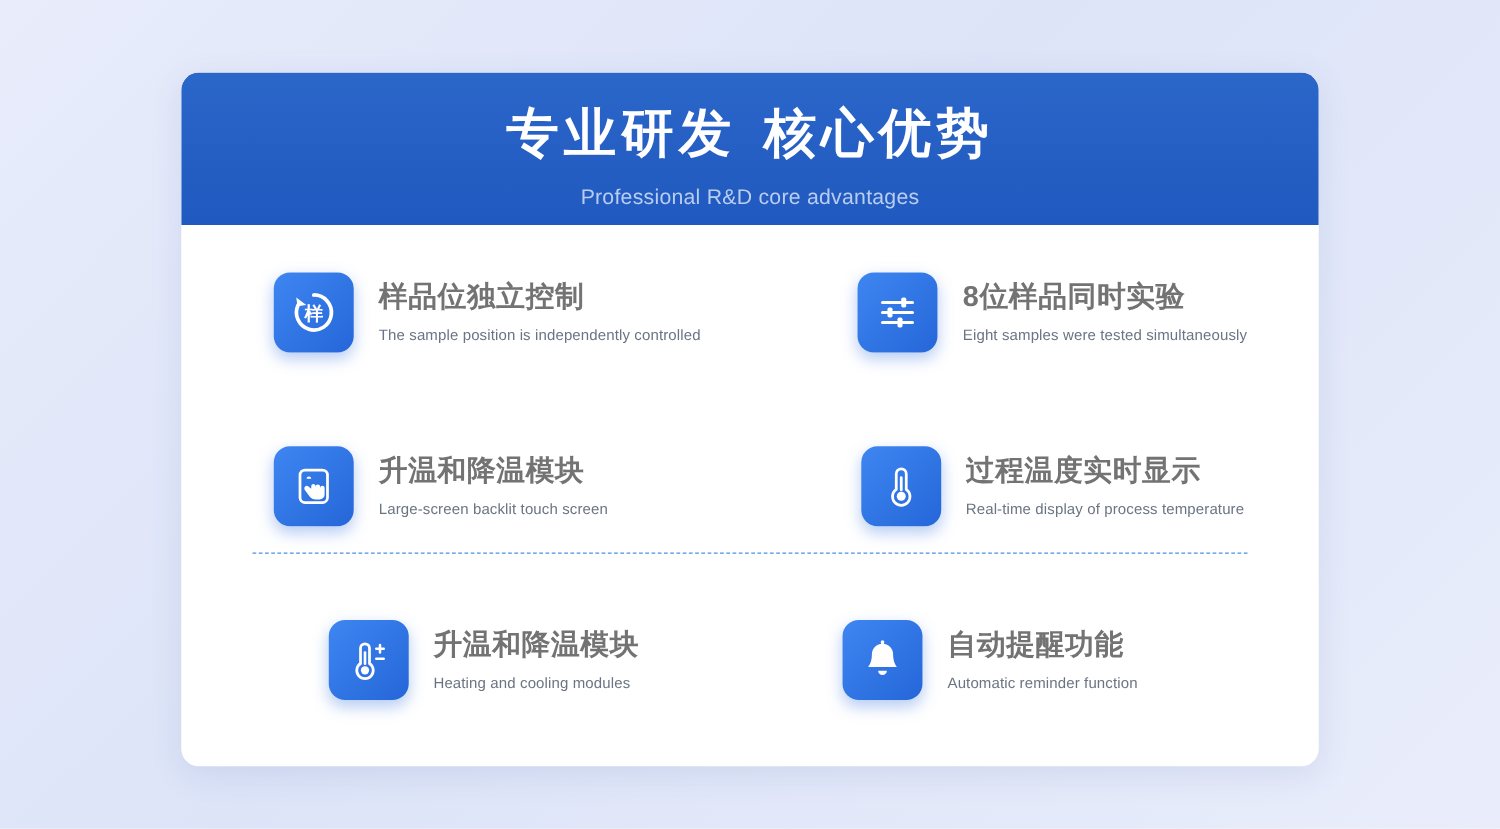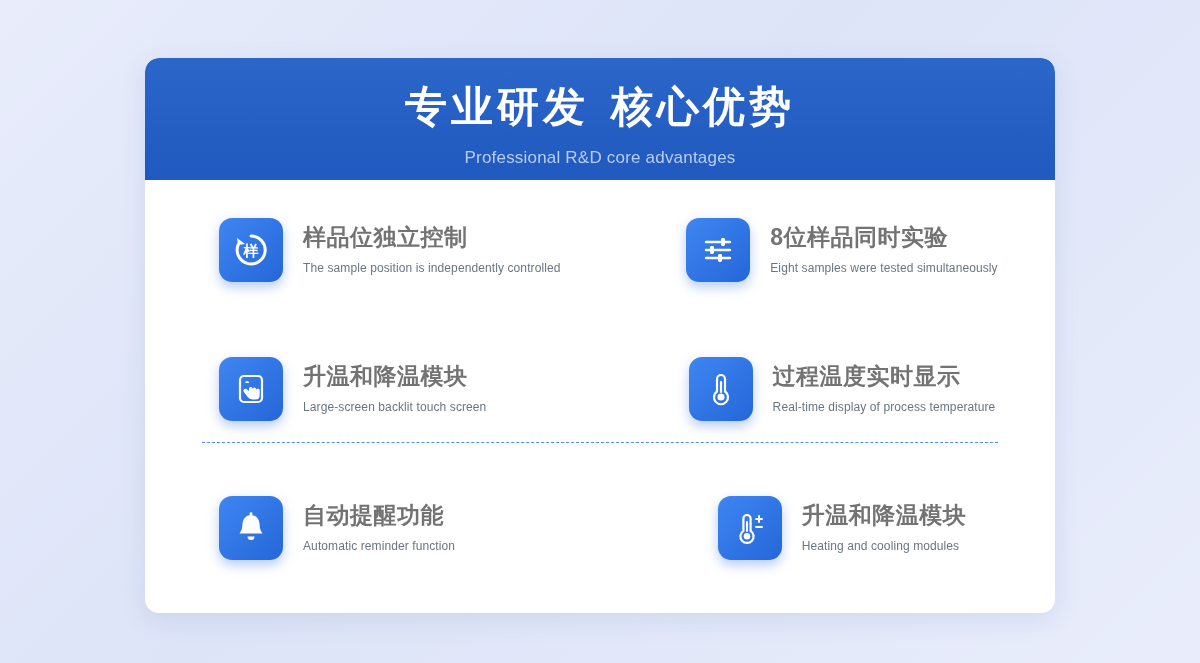--- a/index.html
+++ b/index.html
@@ -187,48 +187,48 @@
           </div>
           <div class="texts">
             <div class="feat-cn">过程温度实时显示</div>
             <div class="feat-en">Real-time display of process temperature</div>
           </div>
         </div>
 
       </div>
 
       <div class="row">
-        <div class="cell left">
-          <div class="icon-box">
-            <svg width="40" height="40" viewBox="0 0 40 40" aria-hidden="true">
-              <path d="M20 7 a8.5 8.5 0 0 1 8.5 8.5 c0 5 1.5 8 3 10 h-23 c1.5-2 3-5 3-10 A8.5 8.5 0 0 1 20 7 z" fill="#ffffff"></path>
-              <rect x="18.6" y="4.2" width="2.8" height="3.4" rx="1.4" fill="#ffffff"></rect>
-              <path d="M16.5 28.5 a3.5 3.5 0 0 0 7 0 z" fill="#ffffff"></path>
-            </svg>
-          </div>
-          <div class="texts">
-            <div class="feat-cn">自动提醒功能</div>
-            <div class="feat-en">Automatic reminder function</div>
-          </div>
-        </div>
         <div class="cell right">
           <div class="icon-box">
             <svg width="40" height="40" viewBox="0 0 40 40" aria-hidden="true">
               <path d="M17 7 a3.6 3.6 0 0 0-3.6 3.6 v12.2 a6.6 6.6 0 1 0 7.2 0 V10.6 A3.6 3.6 0 0 0 17 7 z" fill="none" stroke="#ffffff" stroke-width="2.2"></path>
               <circle cx="17" cy="28.2" r="3.3" fill="#ffffff"></circle>
               <rect x="15.95" y="13" width="2.1" height="11" rx="1.05" fill="#ffffff"></rect>
               <g stroke="#ffffff" stroke-width="2" stroke-linecap="round">
                 <line x1="26" y1="11" x2="32" y2="11"></line>
                 <line x1="29" y1="8" x2="29" y2="14"></line>
                 <line x1="26" y1="19" x2="32" y2="19"></line>
               </g>
             </svg>
           </div>
           <div class="texts">
             <div class="feat-cn">升温和降温模块</div>
             <div class="feat-en">Heating and cooling modules</div>
           </div>
         </div>
+        <div class="cell left">
+          <div class="icon-box">
+            <svg width="40" height="40" viewBox="0 0 40 40" aria-hidden="true">
+              <path d="M20 7 a8.5 8.5 0 0 1 8.5 8.5 c0 5 1.5 8 3 10 h-23 c1.5-2 3-5 3-10 A8.5 8.5 0 0 1 20 7 z" fill="#ffffff"></path>
+              <rect x="18.6" y="4.2" width="2.8" height="3.4" rx="1.4" fill="#ffffff"></rect>
+              <path d="M16.5 28.5 a3.5 3.5 0 0 0 7 0 z" fill="#ffffff"></path>
+            </svg>
+          </div>
+          <div class="texts">
+            <div class="feat-cn">自动提醒功能</div>
+            <div class="feat-en">Automatic reminder function</div>
+          </div>
+        </div>
       </div>
 
     </div>
   </div>
 </div>
 
 </body></html>

